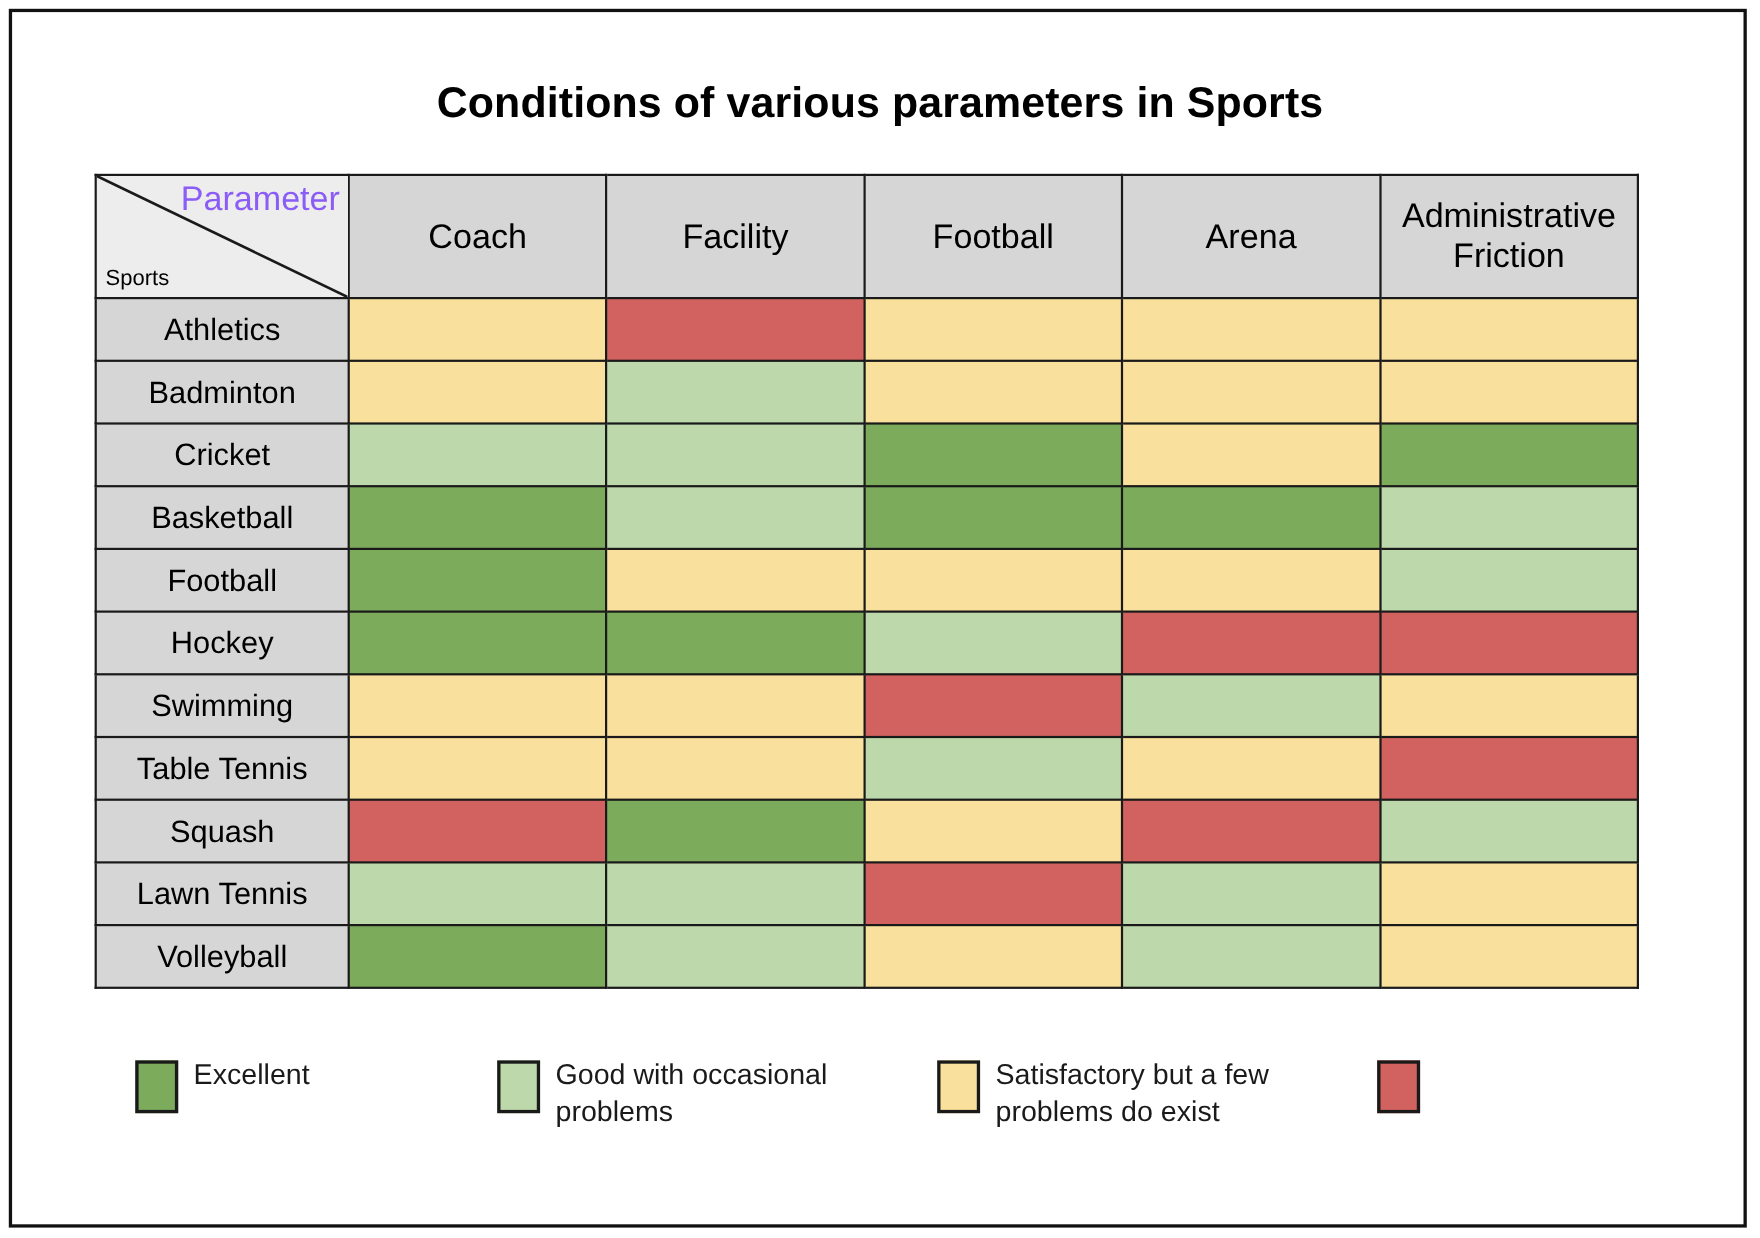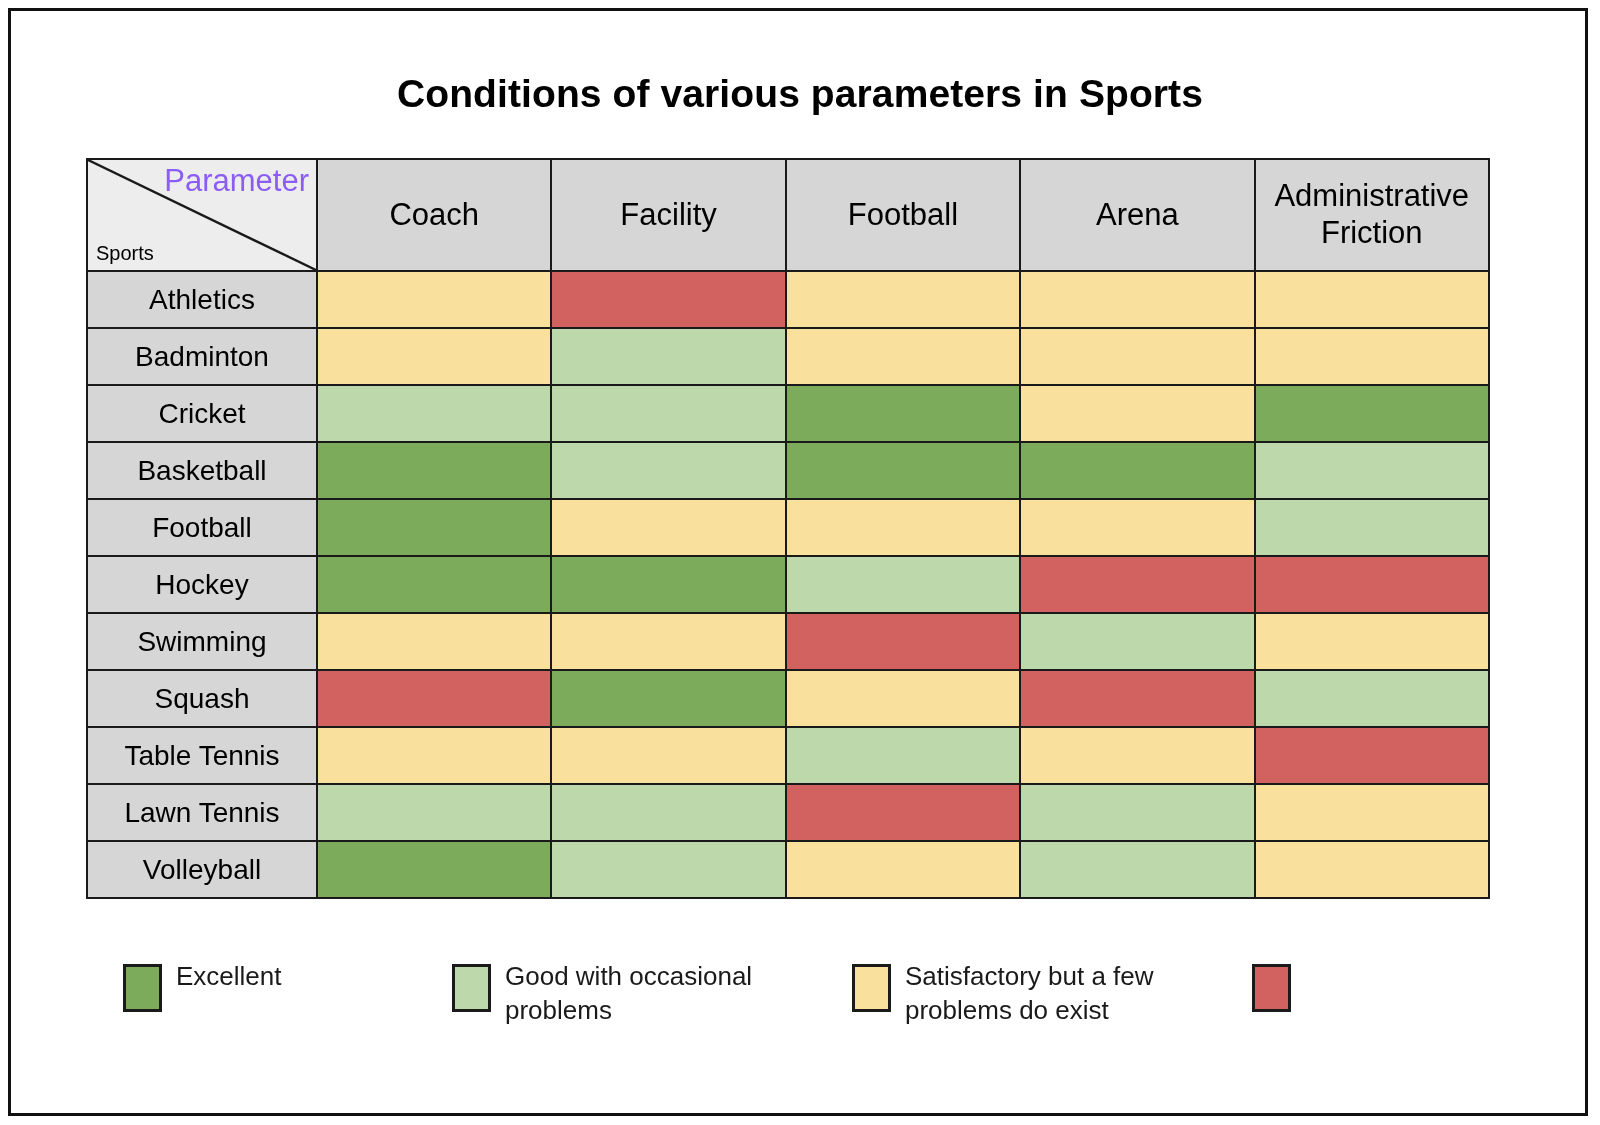--- a/index.html
+++ b/index.html
@@ -241,34 +241,34 @@
           </tr>
           <tr>
             <td class="rowhead">Swimming</td>
             <td class="cell satisfactory"></td>
             <td class="cell satisfactory"></td>
             <td class="cell needs"></td>
             <td class="cell good"></td>
             <td class="cell satisfactory"></td>
           </tr>
           <tr>
+            <td class="rowhead">Table Tennis</td>
+            <td class="cell satisfactory"></td>
+            <td class="cell satisfactory"></td>
+            <td class="cell good"></td>
+            <td class="cell satisfactory"></td>
+            <td class="cell needs"></td>
+          </tr>
+          <tr>
             <td class="rowhead">Squash</td>
             <td class="cell needs"></td>
             <td class="cell excellent"></td>
             <td class="cell satisfactory"></td>
             <td class="cell needs"></td>
             <td class="cell good"></td>
-          </tr>
-          <tr>
-            <td class="rowhead">Table Tennis</td>
-            <td class="cell satisfactory"></td>
-            <td class="cell satisfactory"></td>
-            <td class="cell good"></td>
-            <td class="cell satisfactory"></td>
-            <td class="cell needs"></td>
           </tr>
           <tr>
             <td class="rowhead">Lawn Tennis</td>
             <td class="cell good"></td>
             <td class="cell good"></td>
             <td class="cell needs"></td>
             <td class="cell good"></td>
             <td class="cell satisfactory"></td>
           </tr>
           <tr>

